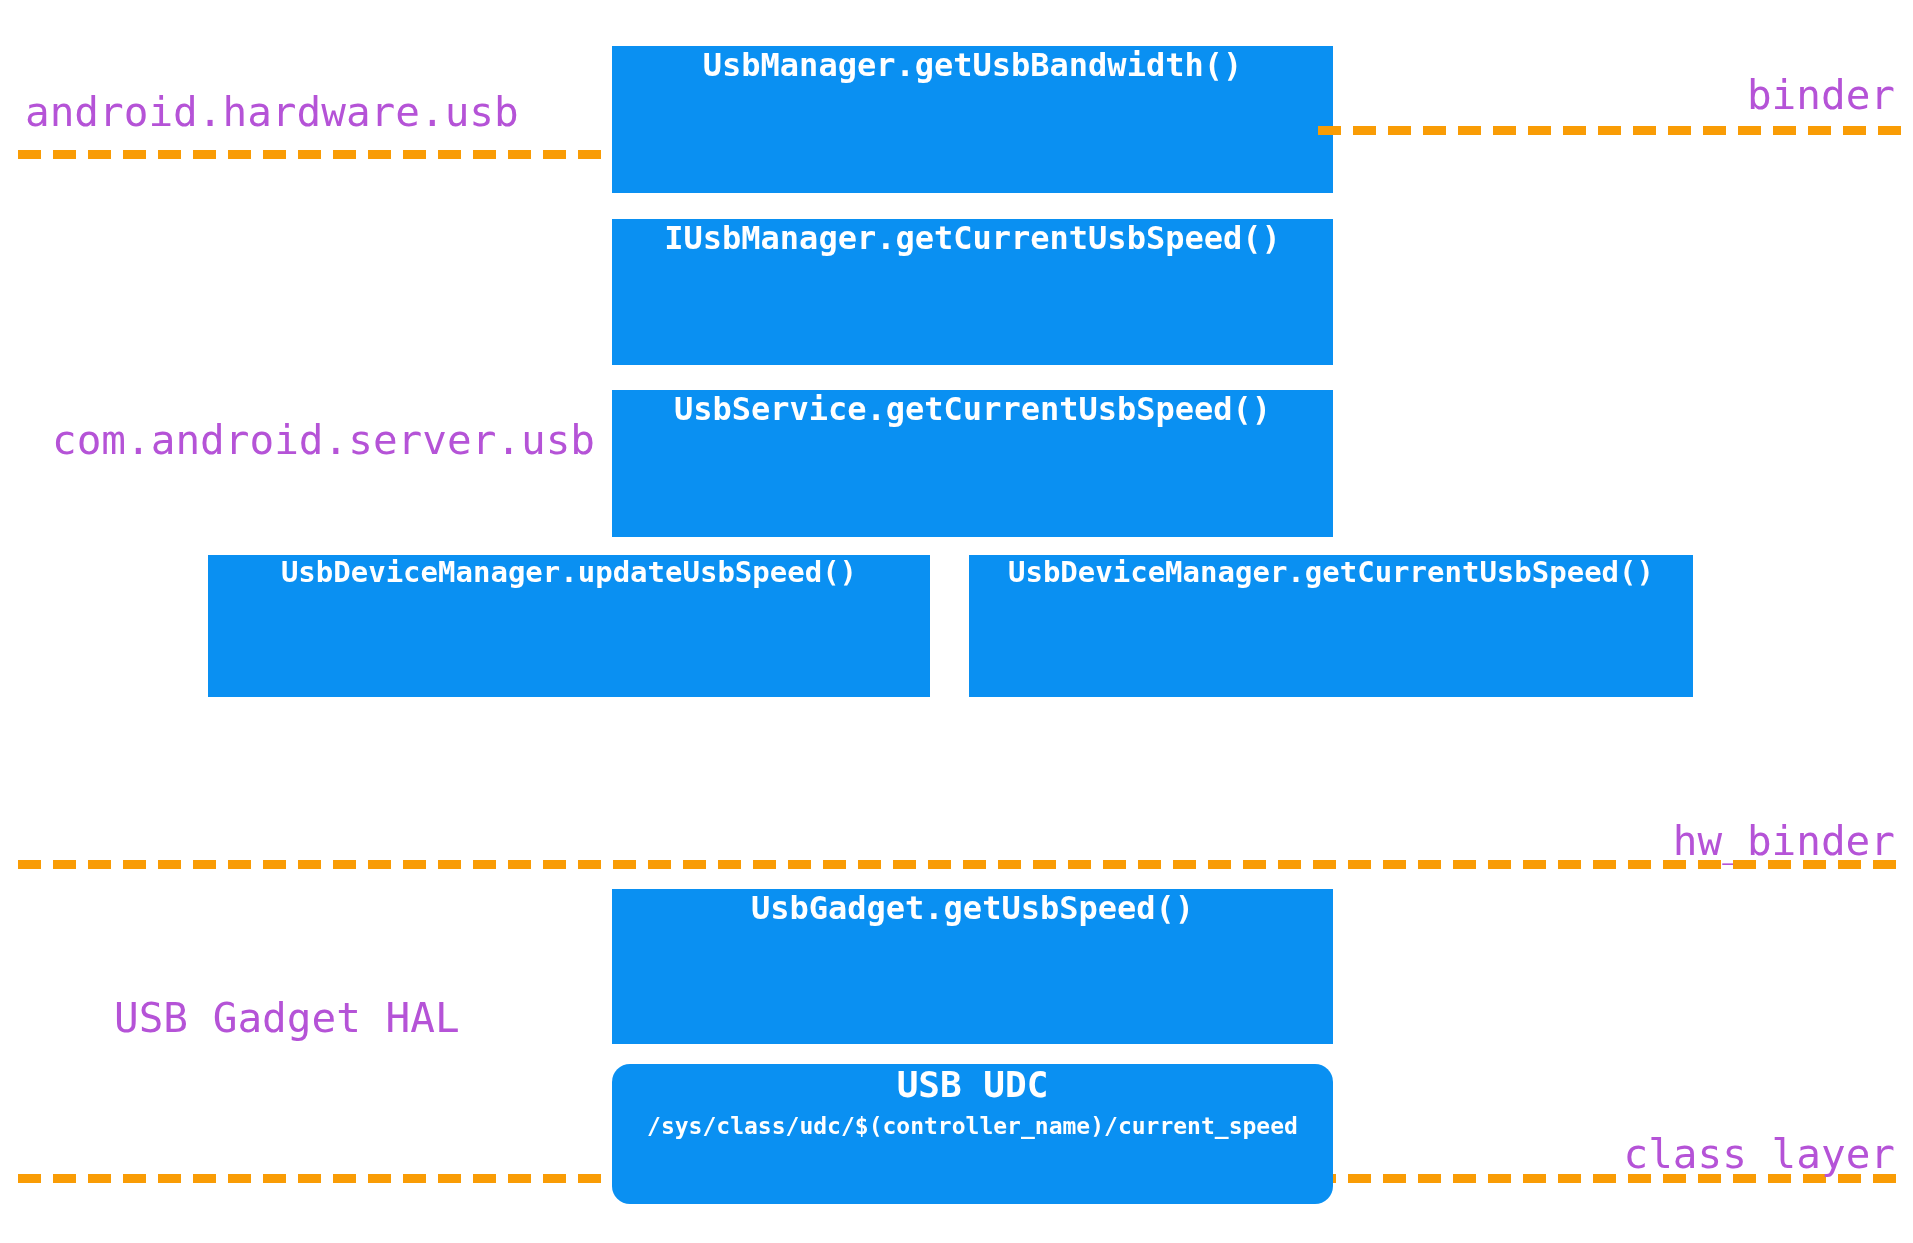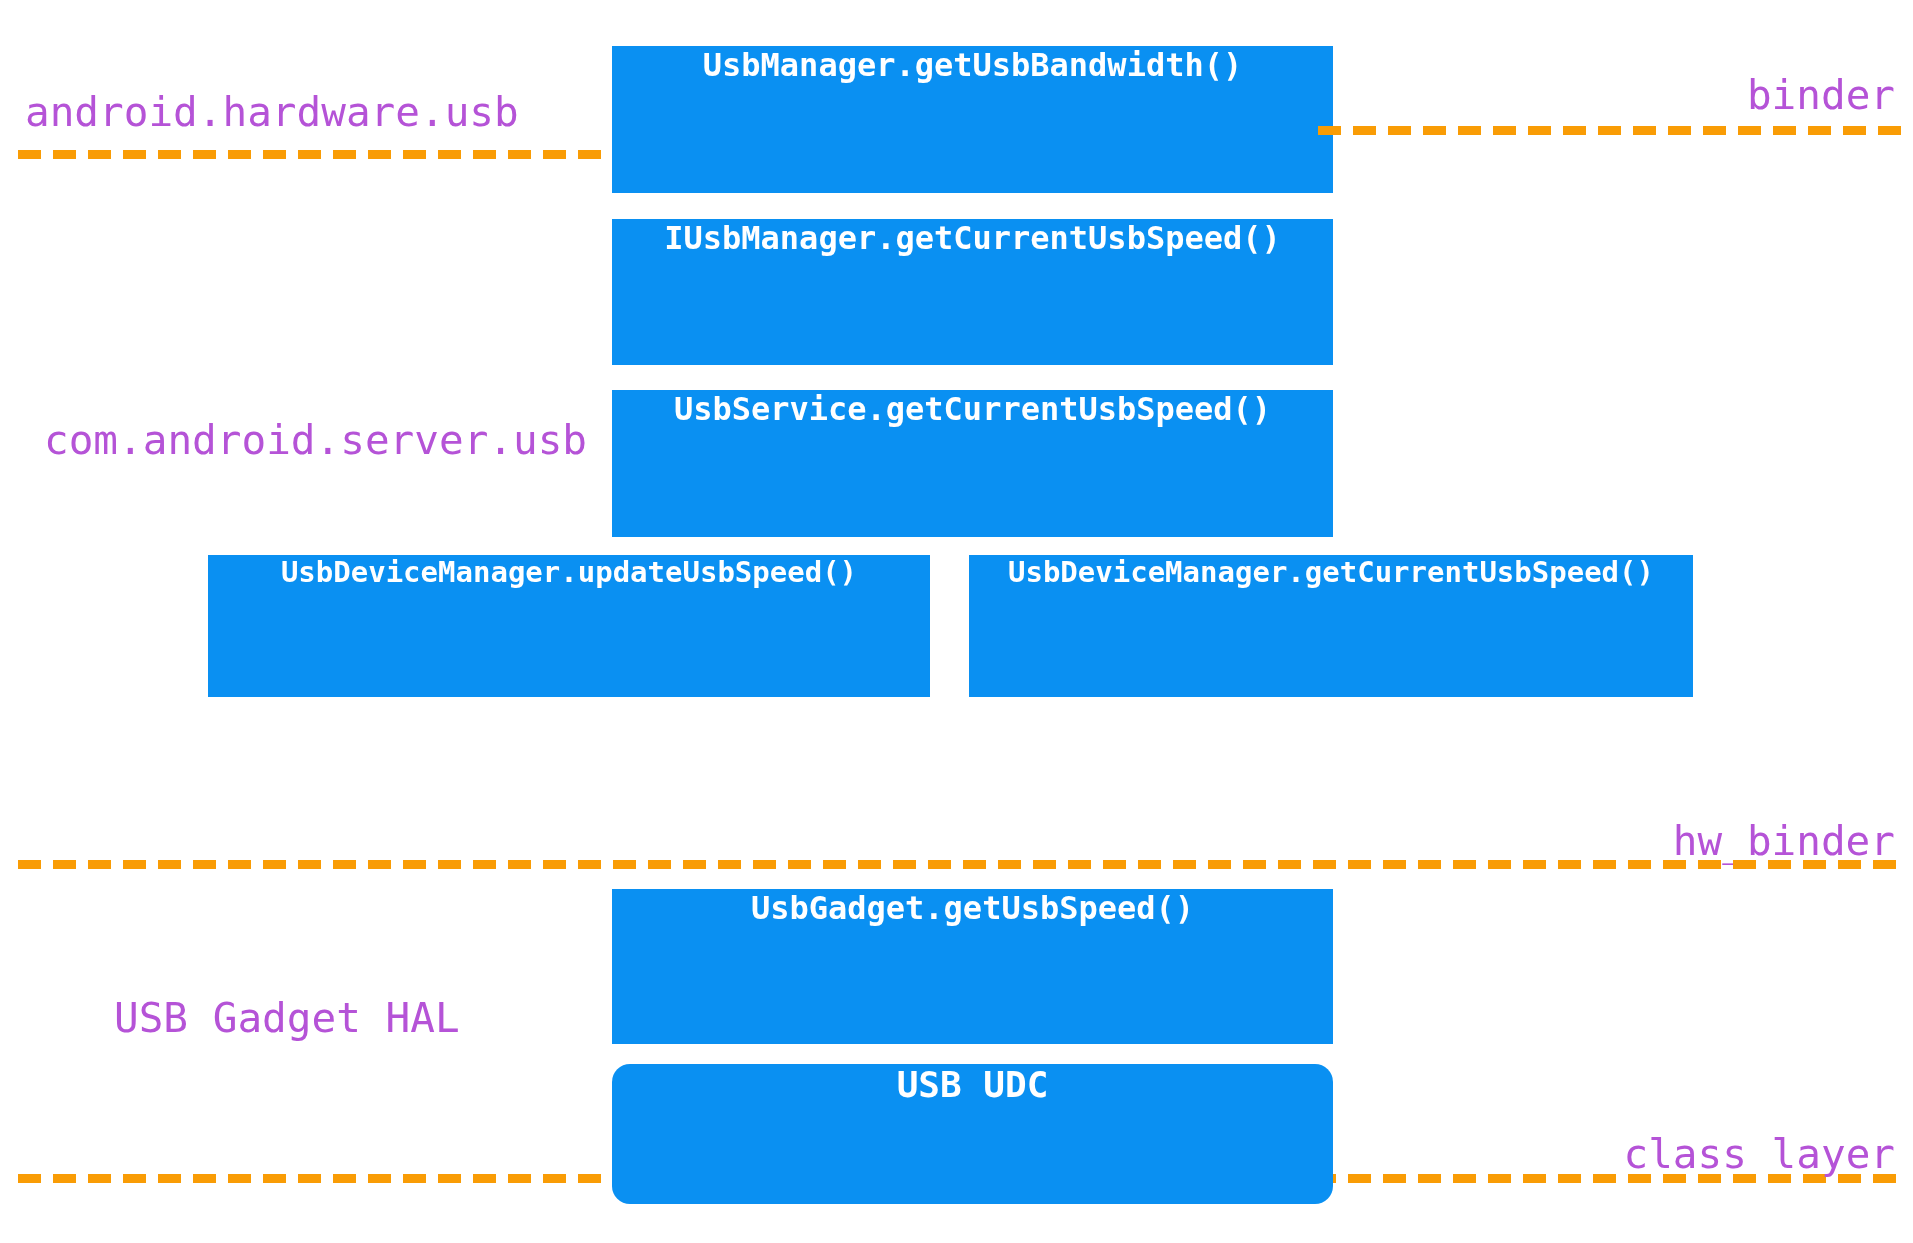--- a/index.html
+++ b/index.html
@@ -49,21 +49,21 @@
 
 <div class="canvas">
 
   <div class="dash" style="left:18px; top:150px; width:592px;"></div>
   <div class="dash over" style="left:1318px; top:126px; width:587px;"></div>
   <div class="dash over" style="left:18px; top:860px; width:1887px;"></div>
   <div class="dash" style="left:18px; top:1174px; width:1887px;"></div>
 
   <div class="label" style="left:25px; top:88px;">android.hardware.usb</div>
   <div class="label right" style="right:18px; top:71px;">binder</div>
-  <div class="label" style="left:44px; top:416px;text-align:right;">com.android.server.usb</div>
+  <div class="label" style="left:52px; top:416px;text-align:right;">com.android.server.usb</div>
   <div class="label right" style="right:18px; top:817px;">hw_binder</div>
   <div class="label" style="left:114px; top:994px;">USB Gadget HAL</div>
   <div class="label right" style="right:18px; top:1130px;">class layer</div>
 
   <div class="box" style="left:612px; top:46px; width:721px; height:147px;">
     <div class="line-main">UsbManager.getUsbBandwidth()</div>
   </div>
 
   <div class="box" style="left:612px; top:219px; width:721px; height:146px;">
     <div class="line-main">IUsbManager.getCurrentUsbSpeed()</div>
@@ -81,15 +81,16 @@
     <div class="line-small">UsbDeviceManager.getCurrentUsbSpeed()</div>
   </div>
 
 
   <div class="box" style="left:612px; top:889px; width:721px; height:155px;">
     <div class="line-main">UsbGadget.getUsbSpeed()</div>
   </div>
 
   <div class="box" style="left:612px; top:1064px; width:721px; height:140px;border-radius:18px;">
     <div class="line-big">USB UDC</div>
+    <div class="line-path">/sys/class/udc/$(controller_name)/current_speed</div>
   </div>
 
 </div>
 
 </body></html>

